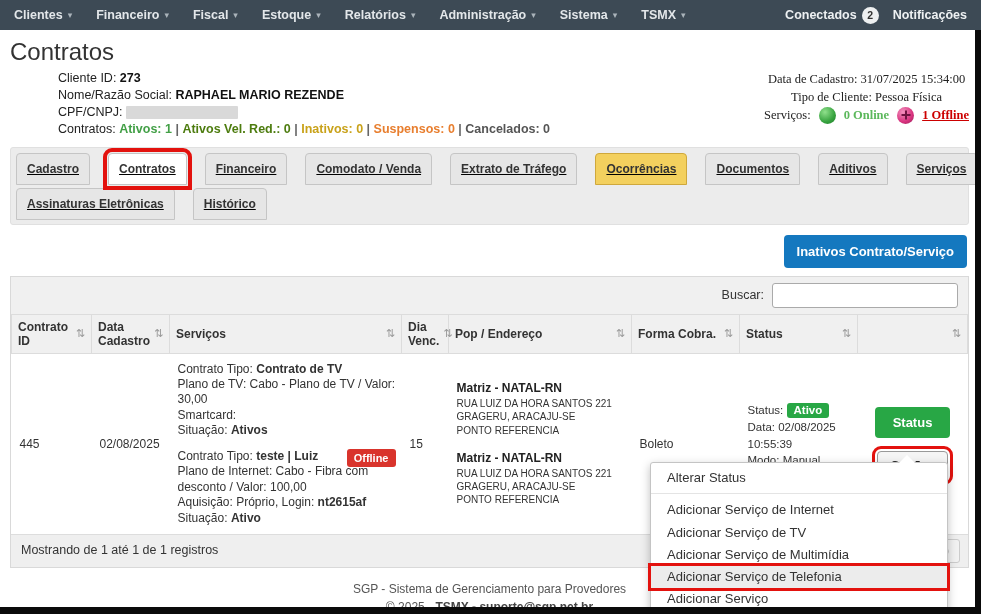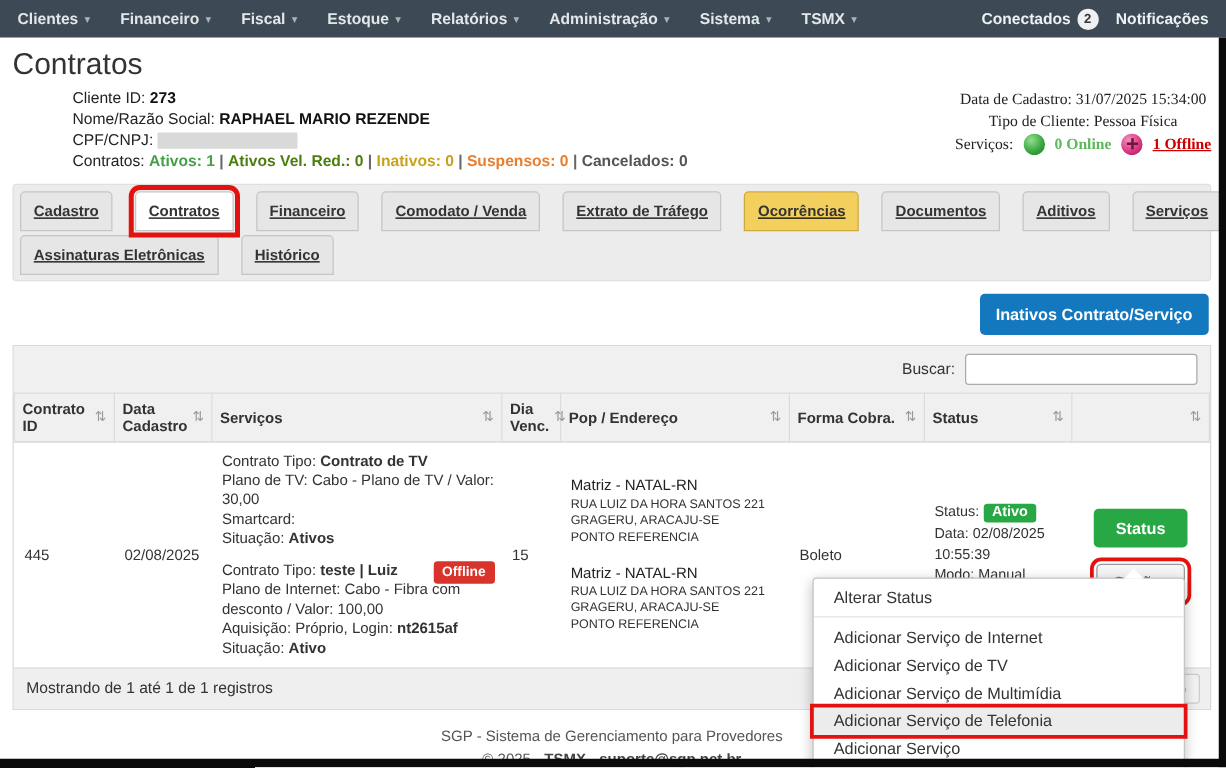--- a/index.html
+++ b/index.html
@@ -64,21 +64,21 @@
   .sort-icon { color:#999; font-size:11px; font-weight:normal; flex:0 0 auto; }
   tbody td { padding:8px; font-size:12px; color:#333; vertical-align:middle; }
 
   .svc-block { position:relative; line-height:1.29; margin-bottom:10px; }
   .svc-block:last-child { margin-bottom:0; }
   .badge-offline { position:absolute; top:0; right:0; background:#d9342c; color:#fff; font-weight:bold; font-size:11px; padding:2px 7px; border-radius:3px; }
   .c-services { padding-right:6px; }
 
   .addr-block { margin-bottom:14px; line-height:1.32; }
   .addr-block:last-child { margin-bottom:0; }
-  .addr-pop { font-weight:normal; font-size:12px; color:#222; }
+  .addr-pop { font-weight:bold; font-size:12px; color:#222; }
   .addr-line { font-size:10px; color:#333; }
 
   .c-status { font-size:11.5px; line-height:1.45; }
   .badge-active { background:#28a745; color:#fff; font-weight:bold; padding:1px 7px 2px; border-radius:3px; font-size:11.5px; }
 
   .c-actions { text-align:center; }
   .btn-status { display:inline-block; background:#28a745; color:#fff; font-weight:bold; font-size:13px; border:none; border-radius:4px; padding:8px 18px; cursor:pointer; font-family:inherit; margin-bottom:13px; }
   .btn-options { display:inline-block; background:#f5f5f5; border:1px solid #999; border-radius:4px; padding:6px 12px; font-size:13px; color:#222; cursor:pointer; font-family:inherit; }
   .red-box { outline:3px solid #e3120e; outline-offset:2px; }
 

